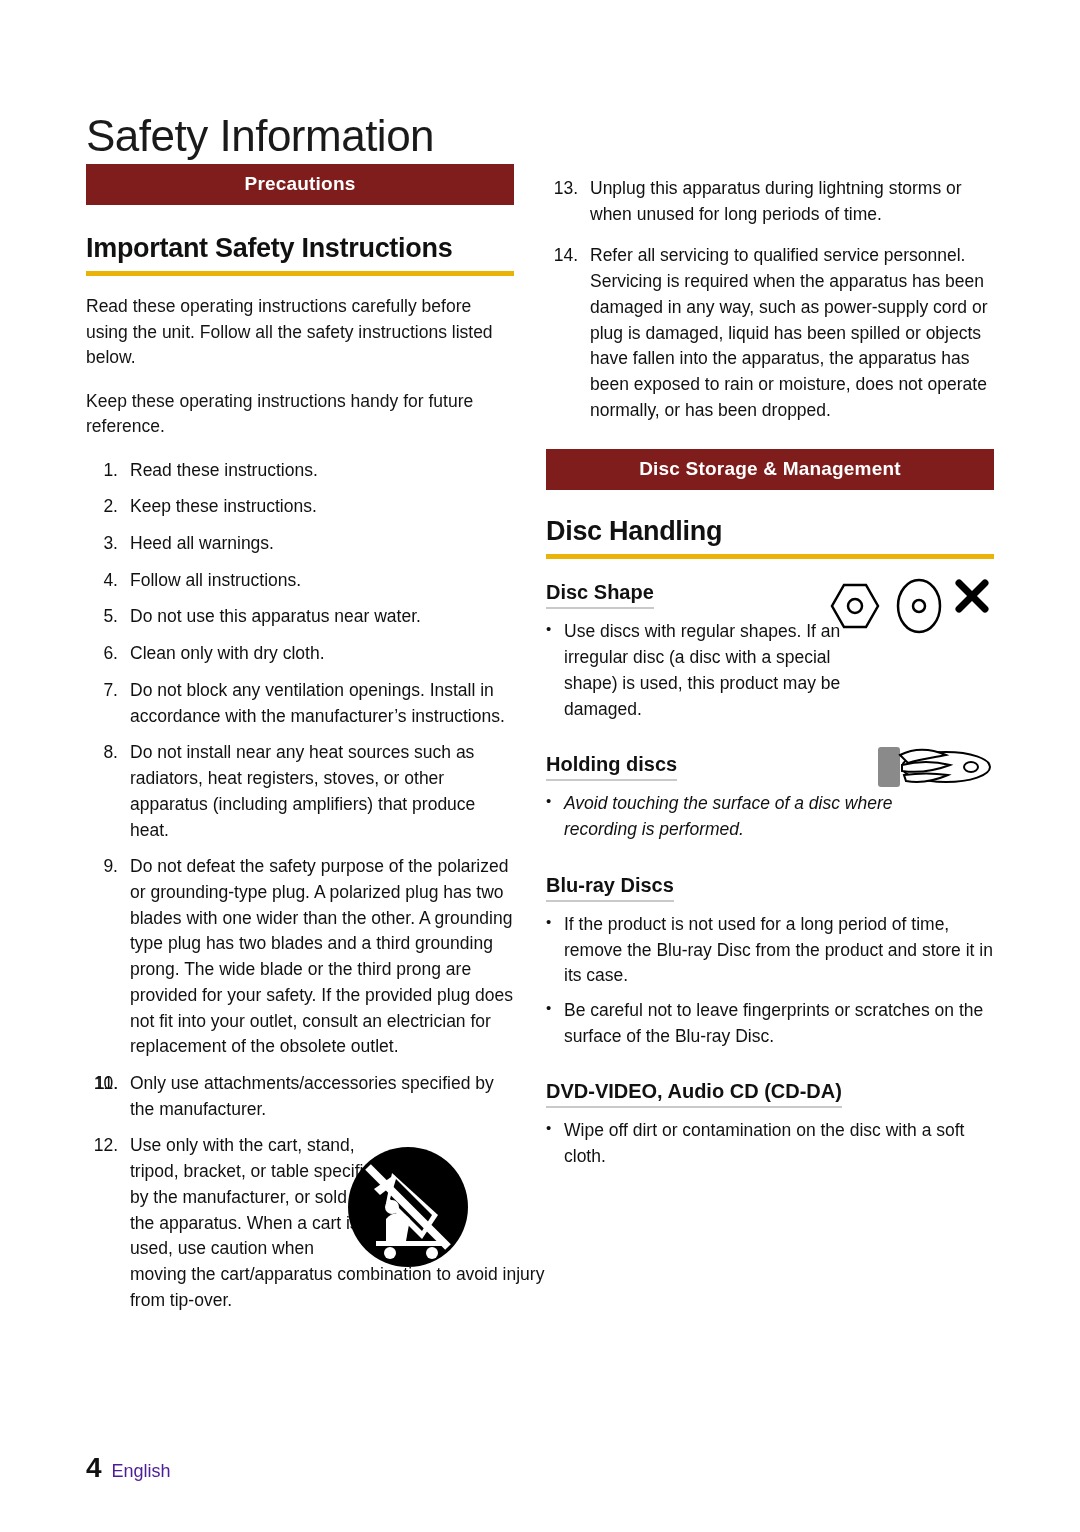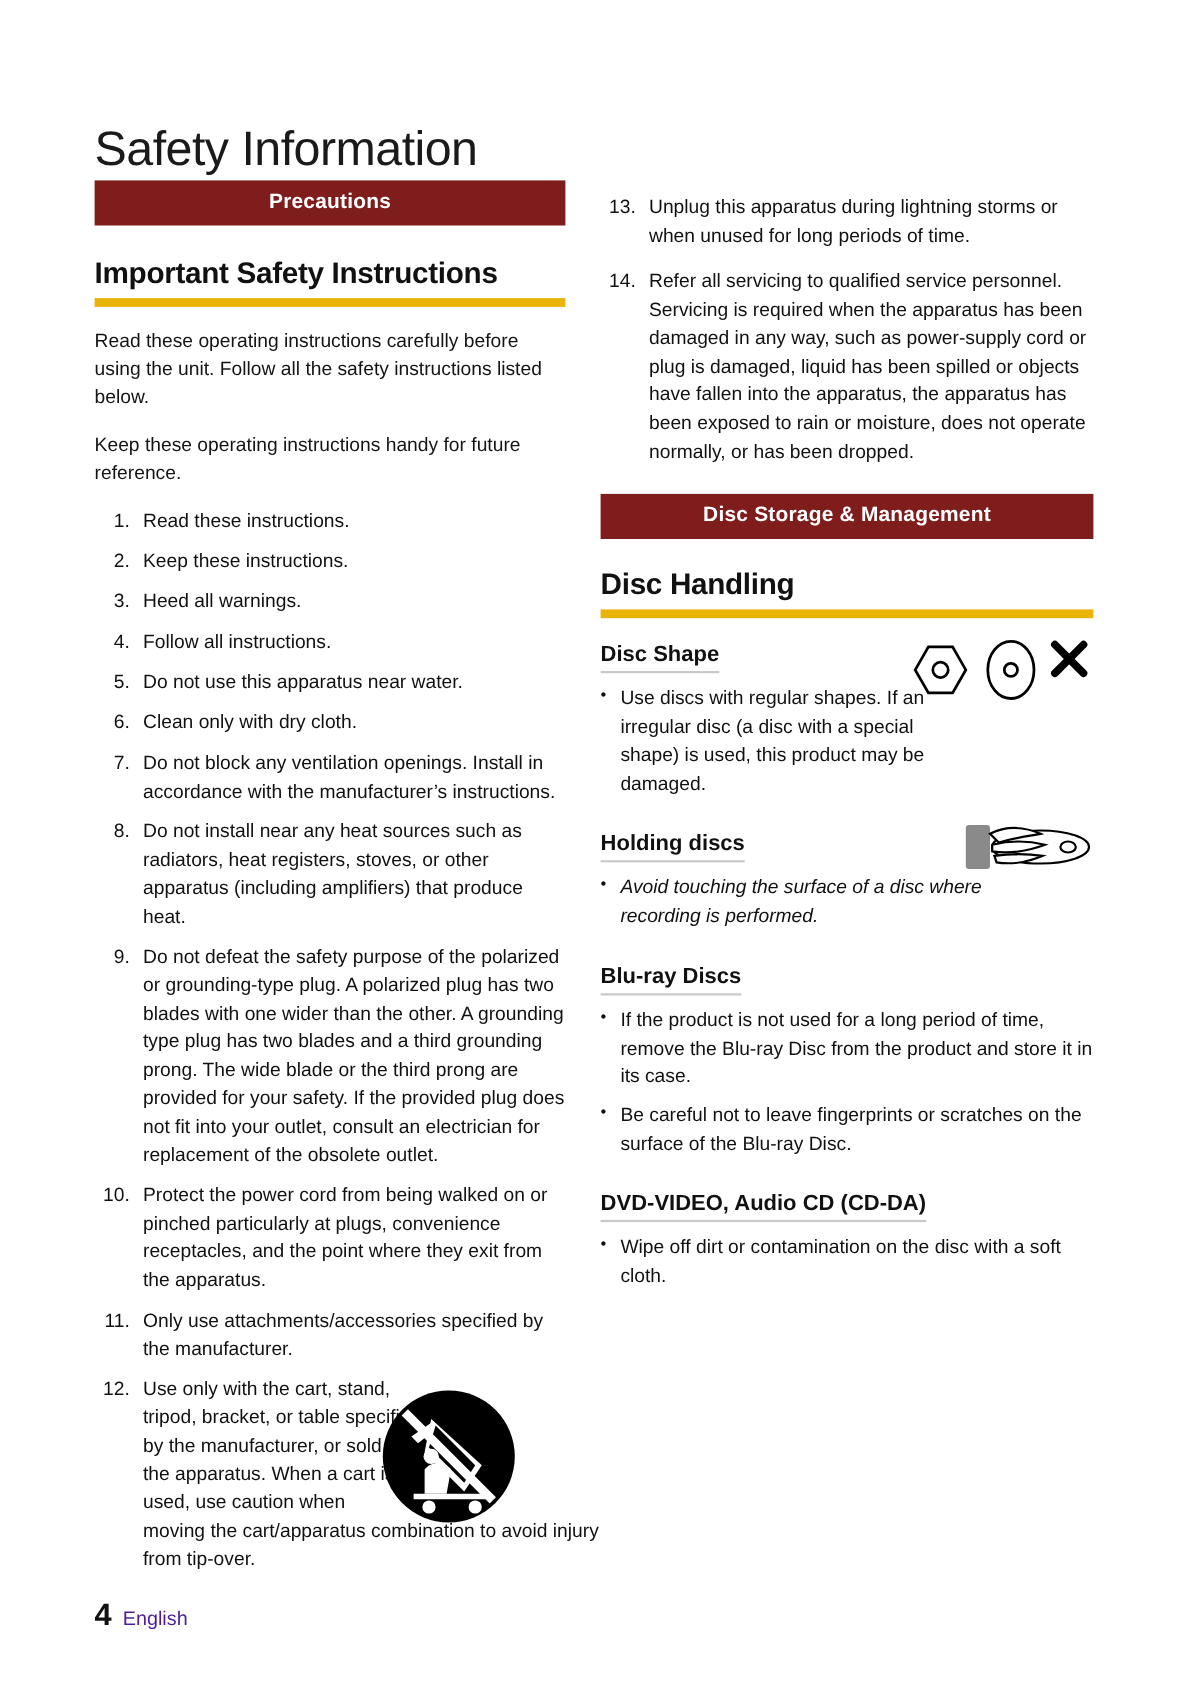--- a/index.html
+++ b/index.html
@@ -57,21 +57,21 @@
     text-align: center;
     padding: 9px 0 10px 0;
     letter-spacing: 0.2px;
   }
   .h-title {
     font-size: 27px;
     font-weight: bold;
     color: #111111;
     margin-top: 28px;
     padding-bottom: 7px;
-    border-bottom: 8px solid #eab308;
+    border-bottom: 5px solid #eab308;
     letter-spacing: -0.3px;
   }
   .h-title.right {
     margin-top: 26px;
   }
   .para {
     font-size: 17.5px;
     line-height: 1.47;
     margin-top: 18px;
     color: #141414;
@@ -197,21 +197,21 @@
       <ol class="numlist">
         <li><span class="num">1.</span><span>Read these instructions.</span></li>
         <li><span class="num">2.</span><span>Keep these instructions.</span></li>
         <li><span class="num">3.</span><span>Heed all warnings.</span></li>
         <li><span class="num">4.</span><span>Follow all instructions.</span></li>
         <li><span class="num">5.</span><span>Do not use this apparatus near water.</span></li>
         <li><span class="num">6.</span><span>Clean only with dry cloth.</span></li>
         <li><span class="num">7.</span><span>Do not block any ventilation openings. Install in accordance with the manufacturer’s instructions.</span></li>
         <li><span class="num">8.</span><span>Do not install near any heat sources such as radiators, heat registers, stoves, or other apparatus (including amplifiers) that produce heat.</span></li>
         <li><span class="num">9.</span><span>Do not defeat the safety purpose of the polarized or grounding-type plug. A polarized plug has two blades with one wider than the other. A grounding type plug has two blades and a third grounding prong. The wide blade or the third prong are provided for your safety. If the provided plug does not fit into your outlet, consult an electrician for replacement of the obsolete outlet.</span></li>
-        <li><span class="num">10.</span><span>Protect the power cord from being walked on or pinched particularly at plugs, convenience receptacles, and the point where they exit from the apparatus.</span></li>
+        <li><span class="num">10.</span></li>
         <li><span class="num">11.</span><span>Only use attachments/accessories specified by the manufacturer.</span></li>
       </ol>
 
       <div class="cart-wrap">
         <ol class="numlist" style="margin-top:10px;">
           <li style="margin-bottom:0;">
             <span class="num">12.</span>
             <span class="narrow-right" style="display:block; width:260px;">Use only with the cart, stand, tripod, bracket, or table specified by the manufacturer, or sold with the apparatus. When a cart is used, use caution when</span>
             <span style="display:block; width:420px; margin-top:0;">moving the cart/apparatus combination to avoid injury from tip-over.</span>
           </li>

